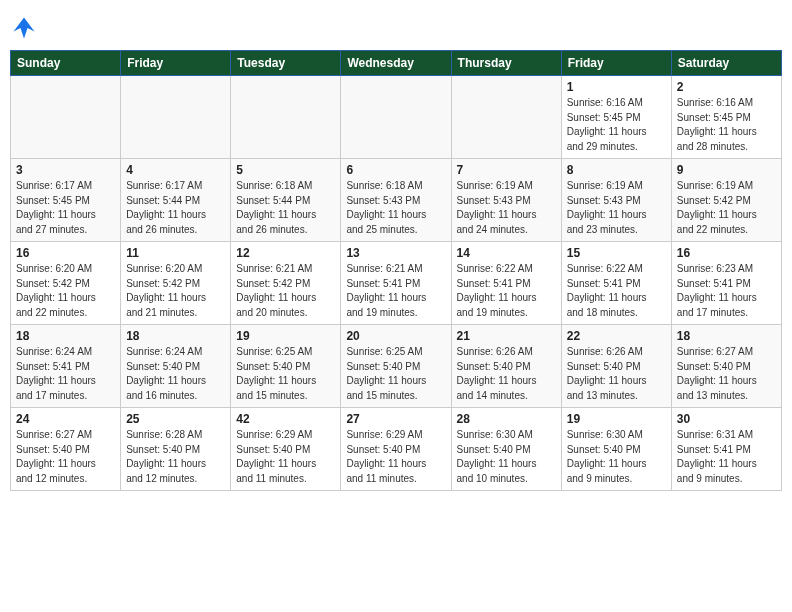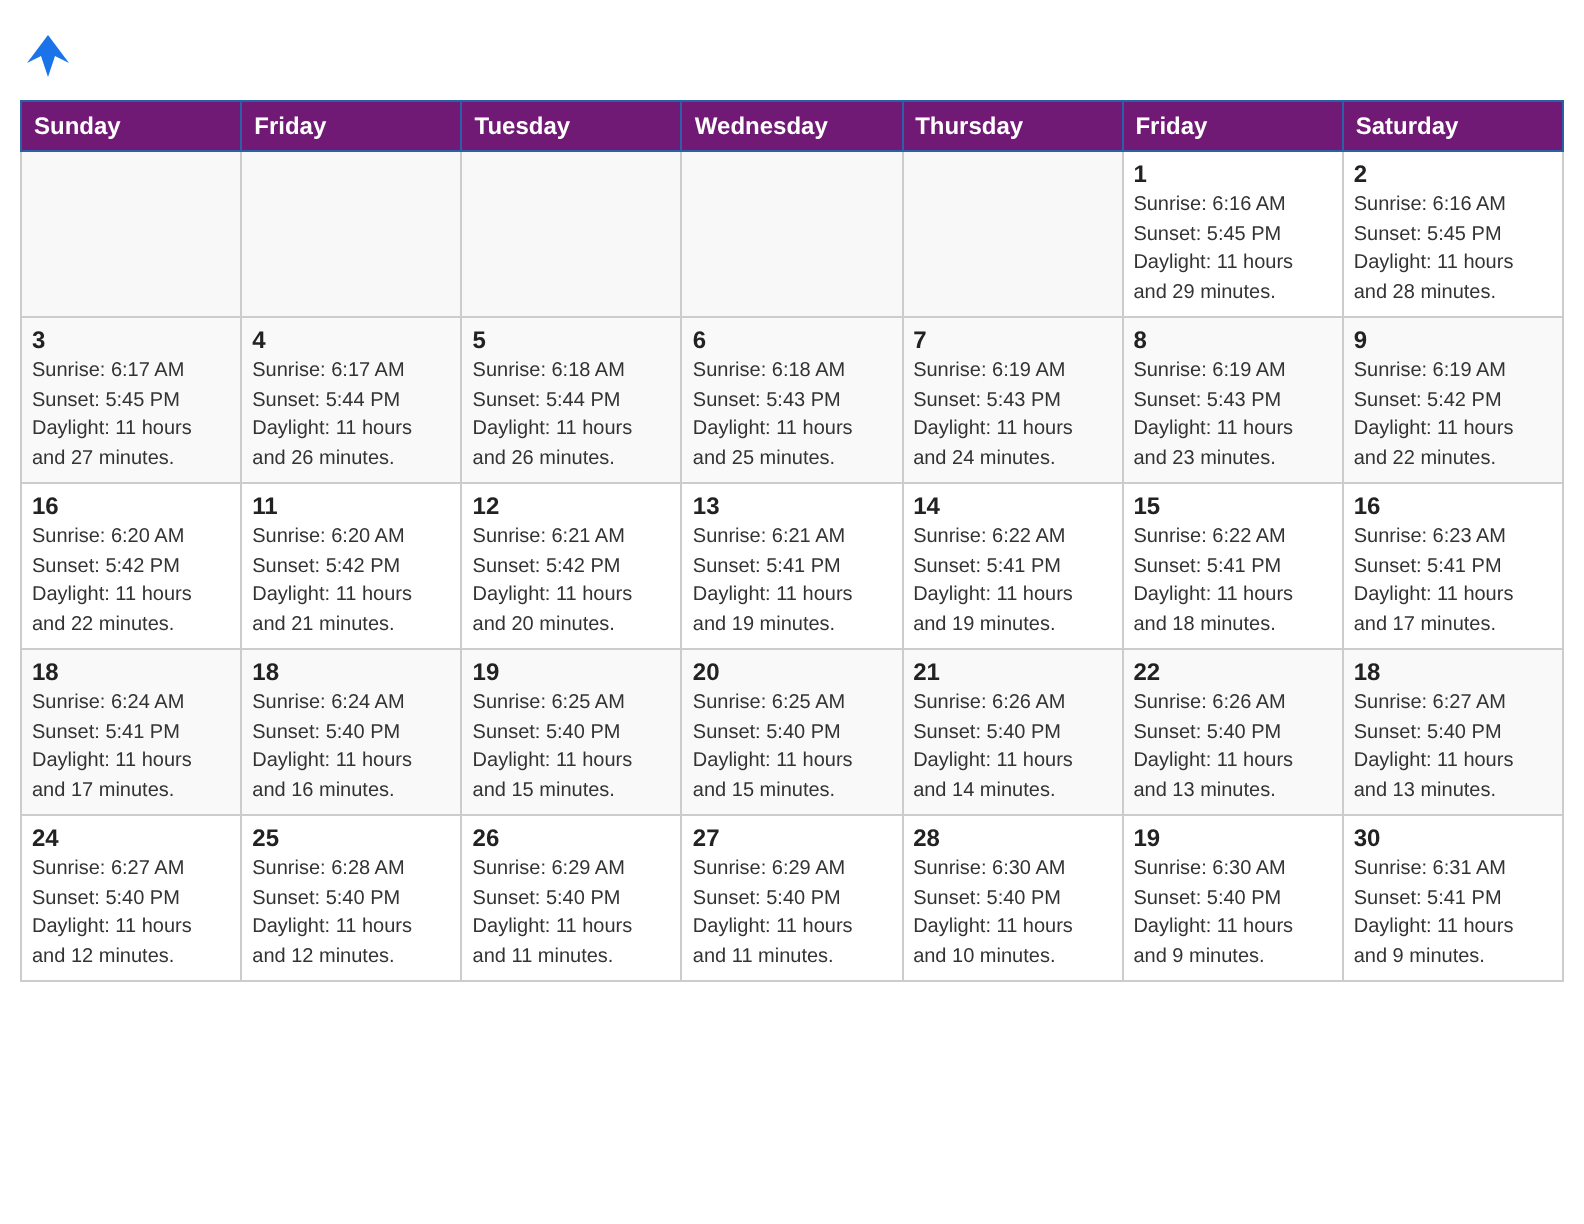--- a/index.html
+++ b/index.html
@@ -44,21 +44,21 @@
     .subtitle {
       font-size: 14px;
       color: #444;
     }
     .calendar {
       width: 100%;
       border-collapse: collapse;
       border: 1px solid #ccc;
     }
     .calendar th {
-      background: #701a75;
+      background: #14532d;
       color: #fff;
       font-size: 12px;
       font-weight: bold;
       text-align: left;
       padding: 5px 6px;
       border: 1px solid #2a5faa;
     }
     .calendar td {
       vertical-align: top;
       border: 1px solid #ccc;
@@ -227,21 +227,21 @@
       <tr>
         <td>
           <span class="day-num">24</span>
           <div class="day-info">Sunrise: 6:27 AM<br>Sunset: 5:40 PM<br>Daylight: 11 hours<br>and 12 minutes.</div>
         </td>
         <td>
           <span class="day-num">25</span>
           <div class="day-info">Sunrise: 6:28 AM<br>Sunset: 5:40 PM<br>Daylight: 11 hours<br>and 12 minutes.</div>
         </td>
         <td>
-          <span class="day-num">26</span>
+          <span class="day-num">42</span>
           <div class="day-info">Sunrise: 6:29 AM<br>Sunset: 5:40 PM<br>Daylight: 11 hours<br>and 11 minutes.</div>
         </td>
         <td>
           <span class="day-num">27</span>
           <div class="day-info">Sunrise: 6:29 AM<br>Sunset: 5:40 PM<br>Daylight: 11 hours<br>and 11 minutes.</div>
         </td>
         <td>
           <span class="day-num">28</span>
           <div class="day-info">Sunrise: 6:30 AM<br>Sunset: 5:40 PM<br>Daylight: 11 hours<br>and 10 minutes.</div>
         </td>

